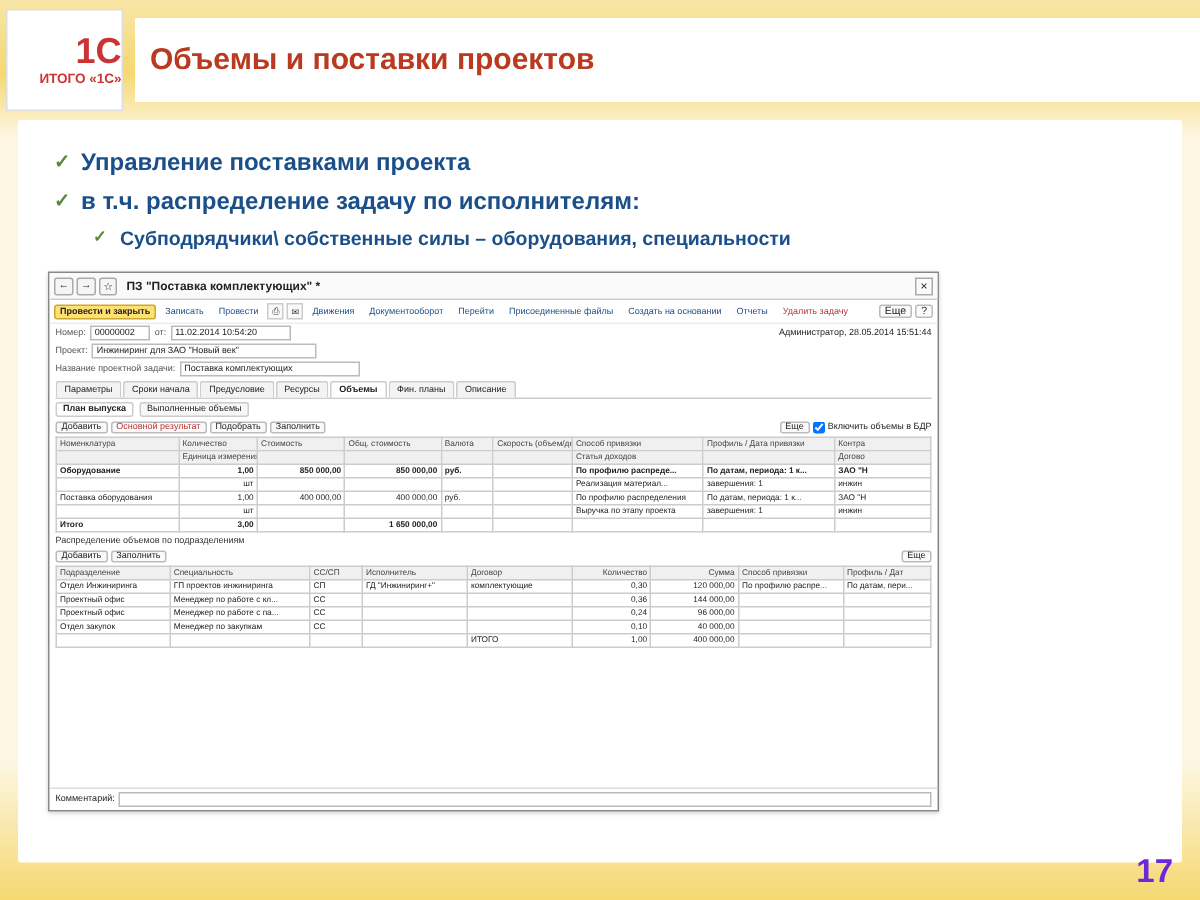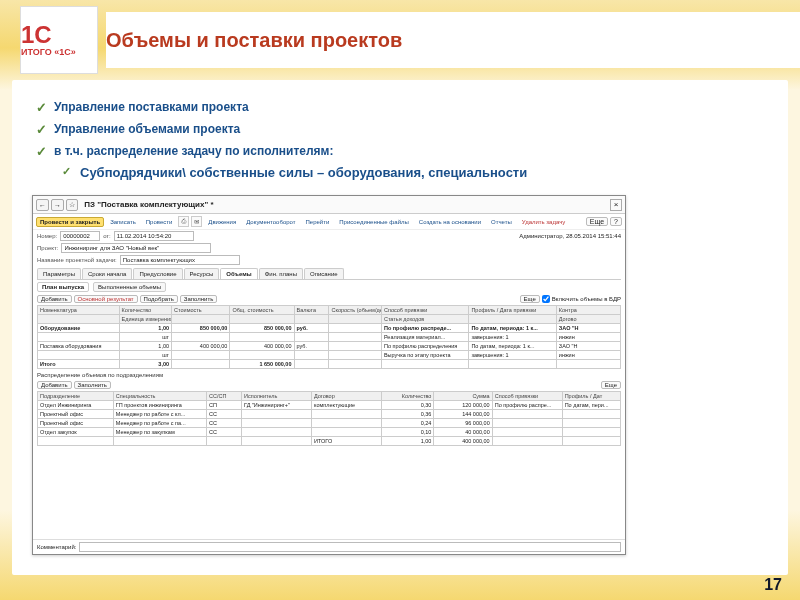--- a/index.html
+++ b/index.html
@@ -10,49 +10,49 @@
     position: relative;
     overflow: hidden;
   }
   .header {
     height: 80px;
     display: flex;
     align-items: center;
   }
   .logo {
     width: 78px; height: 68px;
-    margin: 6px 8px 6px 20px;
+    margin: 6px 8px 6px 4px;
     background: #fff;
     border: 1px solid #ddd;
-    display: flex; flex-direction: column; align-items: flex-start; justify-content: center;
+    display: flex; flex-direction: column; align-items: flex-end; justify-content: center;
     font-size: 9px;
     color: #c33;
     font-weight: bold;
   }
   .logo .big { font-size: 24px; color: #c33; line-height: 1; }
   .title-band {
     flex: 1;
     height: 56px;
     background: #fff;
     display: flex; align-items: center;
-    padding-left: 0;
+    padding-left: 10px;
     font-size: 20px;
     font-weight: bold;
     color: #b93a1f;
   }
   .content {
     background: #fff;
     margin: 0 12px;
     height: 495px;
     padding: 16px 20px;
     border-radius: 2px;
   }
   ul.bullets { list-style: none; }
   ul.bullets > li { 
-    color: #1a4f8a; font-size: 12px; font-weight: bold;
+    color: #1a4f8a; font-size: 16px; font-weight: bold;
     padding: 4px 0 4px 22px; position: relative;
   }
   ul.bullets > li::before {
     content: "✓"; position: absolute; left: 4px; top: 4px;
     color: #5a8a3a; font-size: 13px;
   }
   ul.sub { list-style: none; padding-left: 30px; }
   ul.sub > li {
     color: #1a4f8a; font-size: 13px; font-weight: bold;
     padding: 3px 0 3px 18px; position: relative;
@@ -99,38 +99,37 @@
   .subtab { padding:1px 4px; border:1px solid #ccc; background:#f7f7f7; border-radius:2px;}
   .subtab.active{background:#fff;font-weight:bold;}
   .tbl-tools { display:flex; gap:2px; padding:1px 4px; font-size:6px; align-items:center;}
   .chip { border:1px solid #bbb; padding:0 3px; border-radius:2px; background:#fafafa;}
   table.grid { border-collapse:collapse; width:calc(100% - 8px); margin:1px 4px; font-size:5.5px; table-layout:fixed;}
   table.grid th, table.grid td { border:1px solid #ccc; padding:1px 2px; text-align:left; overflow:hidden; white-space:nowrap;}
   table.grid th { background:#f0f0f0; font-weight:normal; color:#444;}
   table.grid .r { text-align:right;}
   table.grid tr.bold td{font-weight:bold;}
   .section-title { font-size:6px; padding:2px 4px; color:#333;}
-  .pagenum { position:absolute; right:18px; bottom:6px; font-size:16px; color:#0f172a; font-weight:bold;}
+  .pagenum { position:absolute; right:18px; bottom:6px; font-size:22px; color:#6d28d9; font-weight:bold;}
   .comment-row{padding:2px 4px;border-top:1px solid #ddd;font-size:6px;display:flex;align-items:center;gap:3px;}
 </style>
 </head>
 <body>
 
 <div class="header">
   <div class="logo">
     <div class="big">1C</div>
     <div>ИТОГО «1С»</div>
   </div>
   <div class="title-band">Объемы и поставки проектов</div>
 </div>
 
 <div class="content">
   <ul class="bullets">
     <li>Управление поставками проекта</li>
-    <li>Управление объемами проекта</li>
     <li>в т.ч. распределение задачу по исполнителям:</li>
   </ul>
   <ul class="sub">
     <li>Субподрядчики\ собственные силы – оборудования, специальности</li>
   </ul>
 
   <div class="screenshot">
 
     <div class="wtoolbar">
       <span class="wbtn">←</span>

